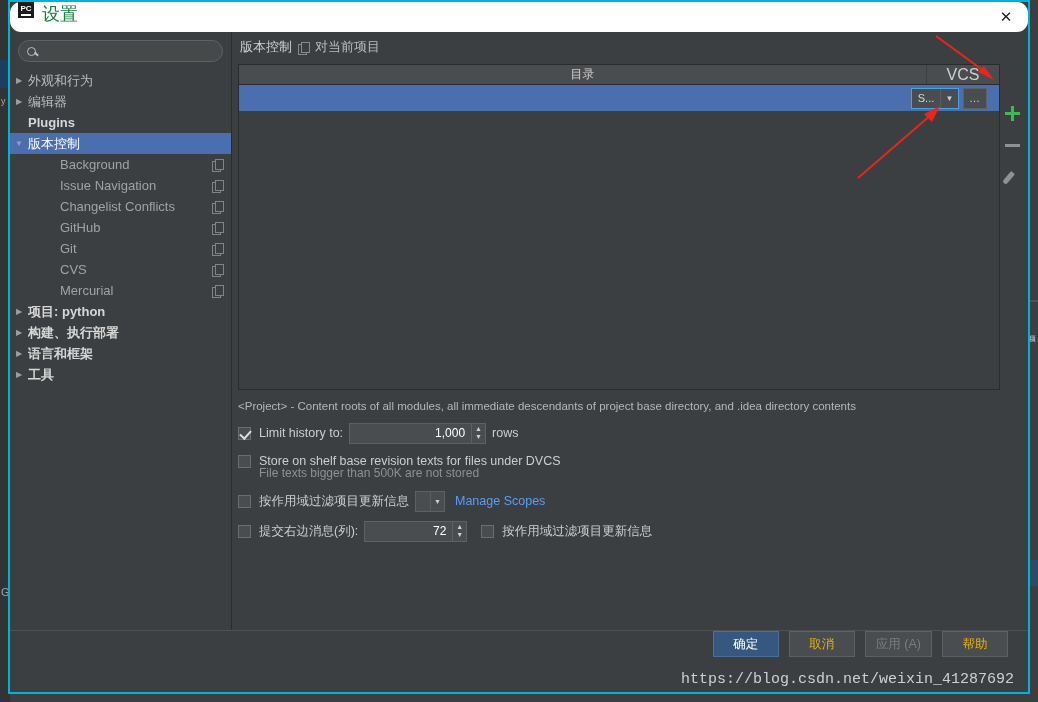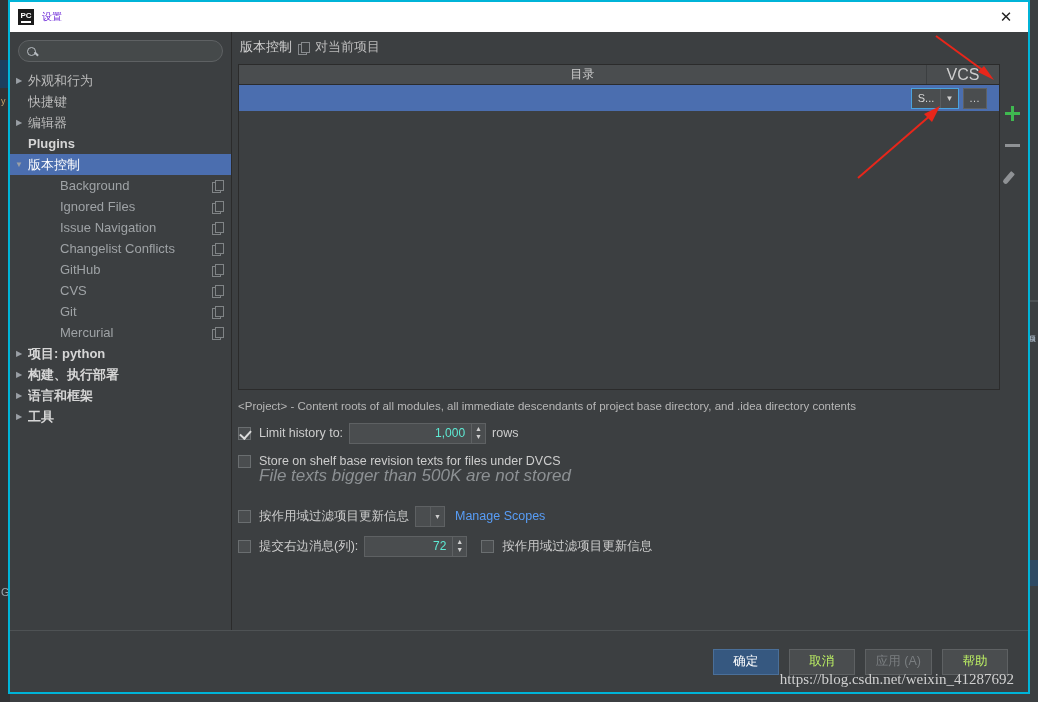--- a/index.html
+++ b/index.html
@@ -27,37 +27,38 @@
   #dialog {
     position: absolute; left: 8px; top: 0; width: 1022px; height: 694px;
     border: 2px solid #00b4d8;
     background: #3c3f41;
     display: flex; flex-direction: column;
   }
 
   
   #titlebar {
     height: 30px; background: #ffffff;
-    display: flex; align-items: center;
+    display: flex; 
     flex: 0 0 30px;
     position: relative;
+    border-radius: 11px;
   }
   #pc-icon {
     width: 16px; height: 16px; margin-left: 8px; margin-right: 8px;
     background: #1b1b1b; color: #ffffff;
     font-size: 8px; font-weight: bold; line-height: 11px;
     text-align: center; position: relative;
     font-family: "Liberation Sans", sans-serif;
     padding-top: 1px;
   }
   #pc-icon::after {
     content: ""; position: absolute; left: 3px; right: 3px; bottom: 2px;
     height: 2px; background: #ffffff;
   }
-  #dialog-title { font-size: 10px; color: #6d28d9; }
+  #dialog-title { font-size: 18px; color: #15803d; }
   #close-btn {
     position: absolute; right: 0; top: 0; width: 44px; height: 30px;
     display: flex; align-items: center; justify-content: center;
     font-size: 15px; color: #222; cursor: pointer;
   }
 
   
   #body-split { flex: 1; display: flex; min-height: 0; }
 
   
@@ -196,55 +197,55 @@
   }
   .cb.on { background: #4a4d4f; }
   .cb.on::after {
     content:""; position:absolute; left:3px; top:0px; width:5px; height:9px;
     border: solid #dcdcdc; border-width: 0 2px 2px 0; transform: rotate(42deg);
   }
   .spin { display: flex; height: 21px; margin: 0 6px; }
   .spin .fld {
     background: #4a4d4f; border: 1px solid #5e6163; border-right: 0;
     display: flex; align-items: center; justify-content: flex-end;
-    padding-right: 6px; font-size: 12px; color: #5eead4;
+    padding-right: 6px; font-size: 12px; color: #ffffff;
   }
   .spin .btns {
     width: 15px; border: 1px solid #5e6163; background: #4a4d4f;
     display: flex; flex-direction: column; align-items: center; justify-content: center;
   }
   .spin .btns i { font-style: normal; font-size: 7px; color: #cfcfcf; line-height: 8px; }
-  .sublabel { font-size: 17px; color: #8d9194; padding-left: 21px; margin-top: -8px; margin-bottom: 15px; font-style: italic; }
+  .sublabel { font-size: 12px; color: #8d9194; padding-left: 21px; margin-top: -8px; margin-bottom: 6px; }
   .unit { font-size: 12.5px; color: #cdcdcd; }
   .mini-combo {
     width: 30px; height: 21px; border: 1px solid #5e6163; background: #4a4d4f;
     display: flex; margin: 0 10px 0 6px;
   }
   .mini-combo .c1 { flex: 1; border-right: 1px solid #5a5d5f; }
   .mini-combo .c2 { width: 13px; display:flex; align-items:center; justify-content:center; font-size: 7px; color:#cfcfcf; }
   .link { color: #589df6; font-size: 12.5px; cursor: pointer; }
 
   
   #footer {
     flex: 0 0 62px; border-top: 1px solid #4e5254;
-    display: flex; align-items: center; justify-content: flex-end;
+    display: flex; justify-content: flex-end;
     gap: 10px; padding-right: 20px; position: relative;
   }
   .btn {
     min-width: 66px; height: 26px; padding: 0 10px;
     border: 1px solid #5e6163; background: #4a4d4f;
-    color: #bef264; font-size: 12.5px; cursor: pointer;
+    color: #eab308; font-size: 12.5px; cursor: pointer;
     display:flex; align-items:center; justify-content:center;
   }
   .btn.primary { background: #365880; border-color: #4a6f99; color: #ffffff; }
   .btn.disabled { color: #7a7e80; }
   #watermark {
     position: absolute; right: 14px; bottom: 4px;
     font-size: 15px; color: #dcdcdc; opacity: .92;
-    font-family: Liberation Serif, serif;
+    font-family: Liberation Mono, monospace;
   }
 
   
   .arrow-svg { position: absolute; pointer-events: none; z-index: 40; }
 </style>
 </head>
 <body>
 
 <div id="bg-ide">
   <div id="bg-left-dark"></div>
@@ -273,68 +274,59 @@
           <span class="mag"></span>
           <input id="search-input" type="text" placeholder="" style="">
         </div>
       </div>
       <div id="tree">
           <div class="node">
             <span class="arw">▶</span>
             <span class="lbl">外观和行为</span>
           </div>
           <div class="node">
-            <span class="arw"></span>
-            <span class="lbl">快捷键</span>
-          </div>
-          <div class="node">
             <span class="arw">▶</span>
             <span class="lbl">编辑器</span>
           </div>
           <div class="node bold">
             <span class="arw"></span>
             <span class="lbl">Plugins</span>
           </div>
           <div class="node sel">
             <span class="arw">▼</span>
             <span class="lbl">版本控制</span>
           </div>
           <div class="node child">
             <span class="arw"></span>
             <span class="lbl">Background</span>
             <span class="copy-ic"></span>
           </div>
           <div class="node child">
             <span class="arw"></span>
-            <span class="lbl">Ignored Files</span>
-            <span class="copy-ic"></span>
-          </div>
-          <div class="node child">
-            <span class="arw"></span>
             <span class="lbl">Issue Navigation</span>
             <span class="copy-ic"></span>
           </div>
           <div class="node child">
             <span class="arw"></span>
             <span class="lbl">Changelist Conflicts</span>
             <span class="copy-ic"></span>
           </div>
           <div class="node child">
             <span class="arw"></span>
             <span class="lbl">GitHub</span>
             <span class="copy-ic"></span>
           </div>
           <div class="node child">
             <span class="arw"></span>
+            <span class="lbl">Git</span>
+            <span class="copy-ic"></span>
+          </div>
+          <div class="node child">
+            <span class="arw"></span>
             <span class="lbl">CVS</span>
-            <span class="copy-ic"></span>
-          </div>
-          <div class="node child">
-            <span class="arw"></span>
-            <span class="lbl">Git</span>
             <span class="copy-ic"></span>
           </div>
           <div class="node child">
             <span class="arw"></span>
             <span class="lbl">Mercurial</span>
             <span class="copy-ic"></span>
           </div>
           <div class="node bold">
             <span class="arw">▶</span>
             <span class="lbl">项目: python</span>

